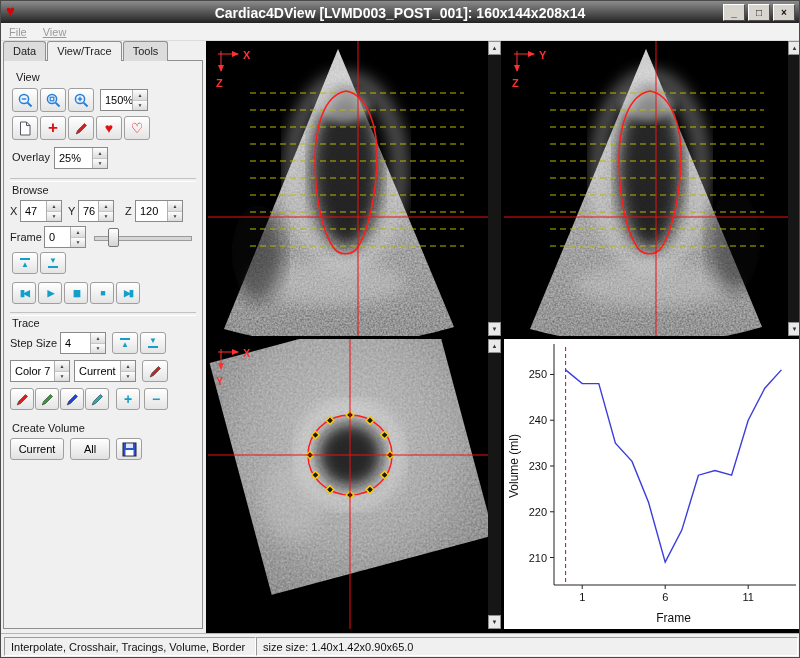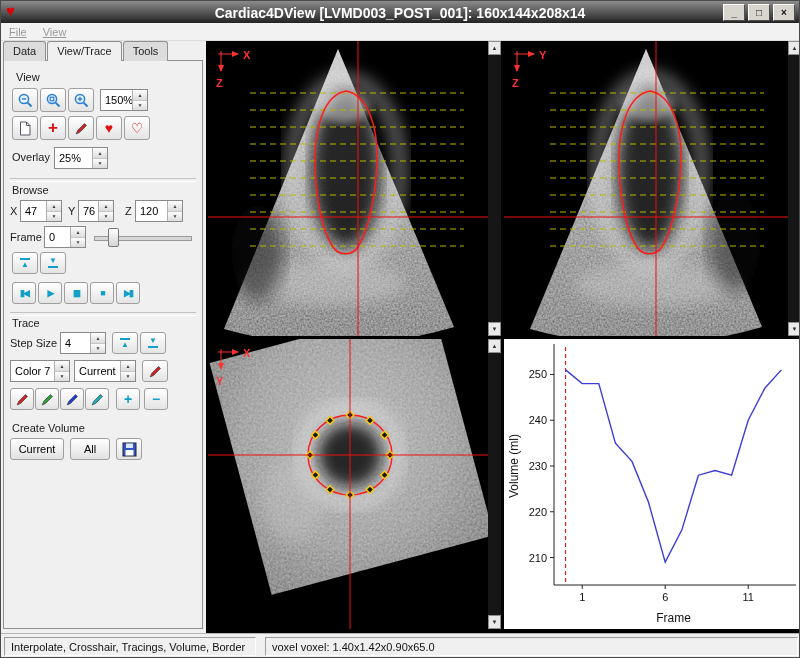--- a/index.html
+++ b/index.html
@@ -67,21 +67,21 @@
   .vscroll{position:absolute;right:0;top:0;bottom:0;width:13px;display:flex;
            flex-direction:column;background:#161616;}
   .sbtn{height:14px;background:#eaeaea;border:1px solid #8f8f8f;font-size:6px;display:flex;
         align-items:center;justify-content:center;color:#333;box-sizing:border-box;cursor:pointer;}
   .strack{flex:1;}
   .axind text{fill:#ff3030;font:bold 11px "Liberation Sans",sans-serif;}
   #chart text{font:11px "Liberation Sans",sans-serif;fill:#111;}
   #chart .alab{font:12px "Liberation Sans",sans-serif;}
   
   #statusbar{position:absolute;left:0;top:632px;width:800px;height:26px;background:#f0f0f0;
-             border-top:1px solid #b5b5b5;display:flex;align-items:center;padding:0 3px;gap:9px;
+             border-top:1px solid #b5b5b5;display:flex;align-items:center;padding:0 3px;gap:0;
              box-sizing:border-box;}
   .status-cell{height:19px;display:flex;align-items:center;padding:0 6px;border:1px solid;
                border-color:#9c9c9c #fff #fff #9c9c9c;color:#111;box-sizing:border-box;white-space:nowrap;}
   #status-left{width:252px;}
   #status-right{flex:1;}
 </style>
 </head>
 <body>
 
 <div id="app">
@@ -510,16 +510,16 @@
           <line x1="244.1875" y1="246" x2="244.1875" y2="250" stroke="#222"></line>
           <text x="244.1875" y="262" text-anchor="middle">11</text>
           <polyline points="61.6,30.9 78.2,44.6 94.8,44.6 111.4,104.1 128.0,122.4 144.6,163.6 161.2,223.1 177.8,191.1 194.4,136.2 211.0,131.6 227.6,136.2 244.2,81.2 260.8,49.2 277.4,30.9" fill="none" stroke="#3c3cdc" stroke-width="1.4"></polyline>
           <text class="alab" transform="rotate(-90 14 127)" x="14" y="127" text-anchor="middle">Volume (ml)</text>
           <text class="alab" x="169.5" y="283" text-anchor="middle">Frame</text>
         </svg></div>
   </div>
 
   <div id="statusbar">
     <div class="status-cell" id="status-left">Interpolate, Crosshair, Tracings, Volume, Border</div>
-    <div class="status-cell" id="status-right">voxel voxel: 1.40x1.42x0.90x65.0</div>
+    <div class="status-cell" id="status-right">size size: 1.40x1.42x0.90x65.0</div>
   </div>
 
 </div>
 
 </body></html>

